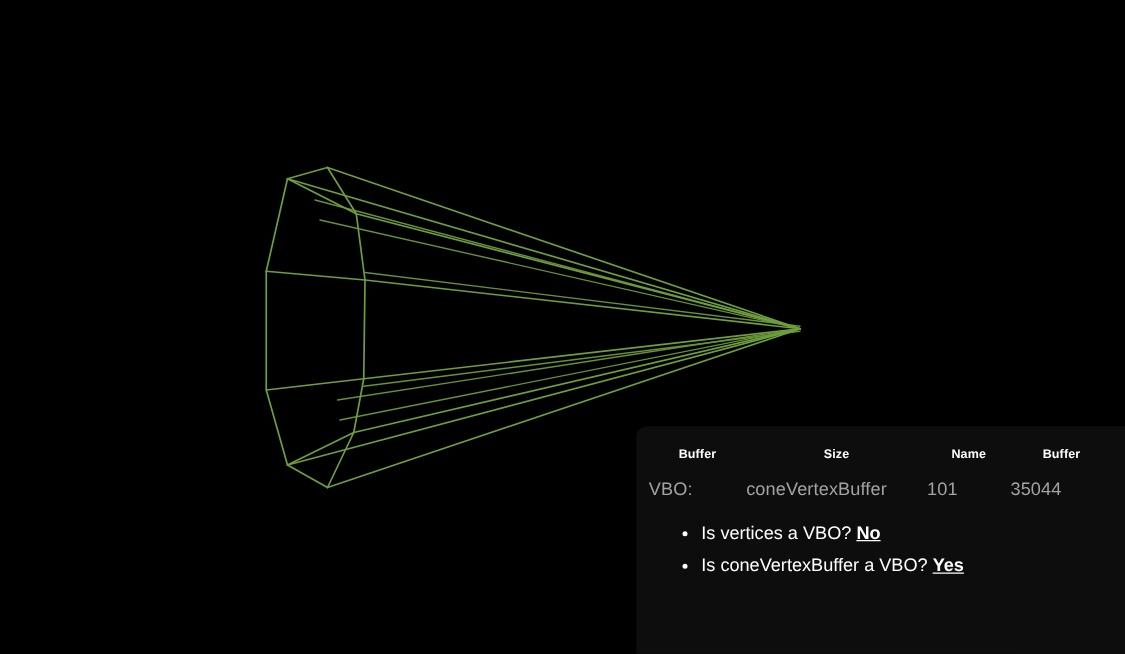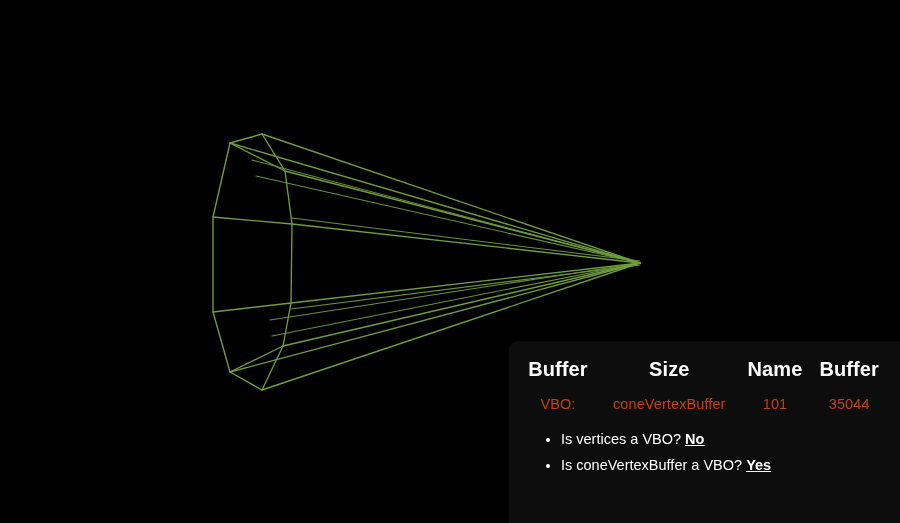--- a/index.html
+++ b/index.html
@@ -45,33 +45,32 @@
     padding: 14px 10px 6px 10px;
     color: #ffffff;
   }
 
   table.buffer-table {
     width: 100%;
     border-collapse: collapse;
     table-layout: fixed;
   }
   table.buffer-table th {
-    font-size: 20px;
+    font-size: 10px;
     font-weight: bold;
     color: #ffffff;
     padding: 3px 0 11px 0;
     text-align: center;
     letter-spacing: 0.1px;
   }
   table.buffer-table td {
     font-size: 14.5px;
     font-weight: normal;
-    color: #c2410c;
+    color: #a3a3a3;
     padding: 4px 0 12px 0;
-    text-align: center;
     letter-spacing: 0.1px;
   }
   .col-buffer { width: 21%; }
   .col-name   { width: 39%; }
   .col-size   { width: 18%; }
   .col-usage  { width: 22%; }
 
   ul.facts {
     list-style: disc;
     margin: 2px 0 0 0;

